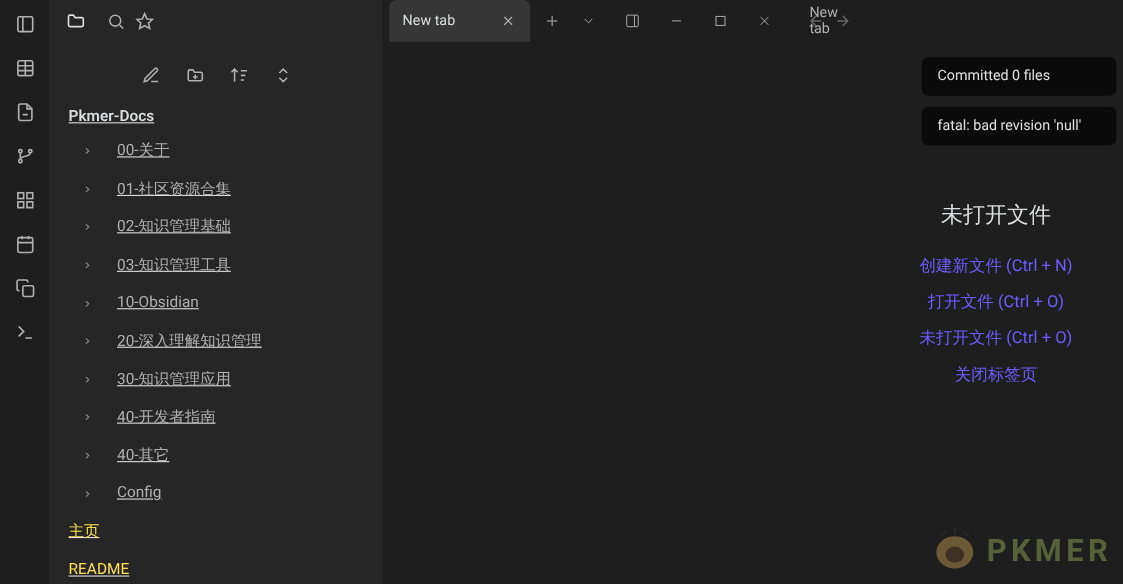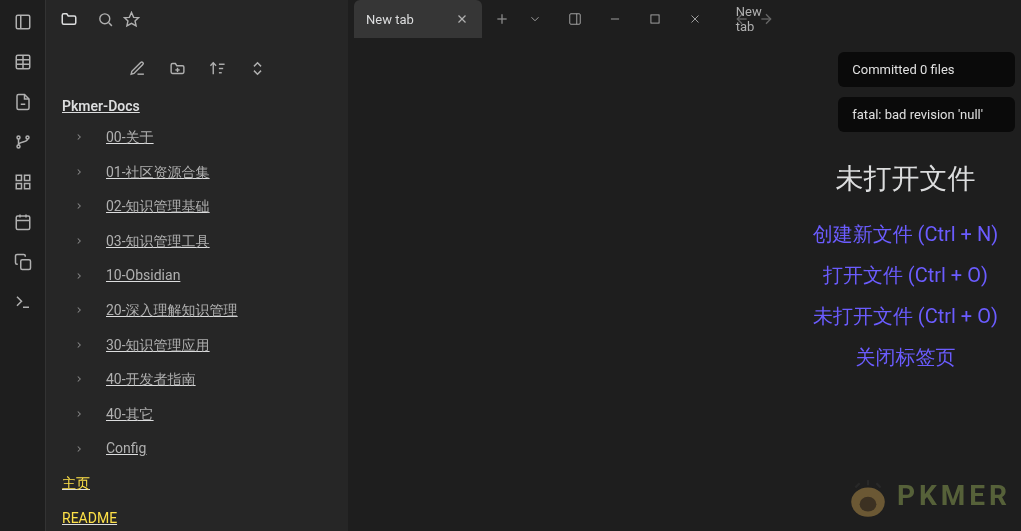--- a/index.html
+++ b/index.html
@@ -27,25 +27,25 @@
 .tab-add { width: 28px; height: 28px; display: flex; align-items: center; justify-content: center; color: #888; cursor: pointer; margin-left: 6px; }
 .tab-add svg { width: 16px; height: 16px; stroke: currentColor; fill: none; stroke-width: 2; }
 .win-controls { margin-left: auto; display: flex; align-items: center; gap: 2px; padding-right: 4px;}
 .win-btn { width: 38px; height: 30px; display: flex; align-items: center; justify-content: center; color: #b0b0b0; cursor: pointer; }
 .win-btn svg { width: 14px; height: 14px; stroke: currentColor; fill: none; stroke-width: 1.5; }
 .subheader { height: 38px; display: flex; align-items: center; padding: 0 12px; background: #1e1e1e; position: relative; }
 .nav-arrow { width: 24px; height: 24px; display: flex; align-items: center; justify-content: center; color: #666; cursor: pointer; }
 .nav-arrow svg { width: 16px; height: 16px; stroke: currentColor; fill: none; stroke-width: 2; }
 .subheader-title { position: absolute; left: 50%; transform: translateX(-50%); color: #b0b0b0; font-size: 13px; }
 .empty-state { flex: 1; display: flex; flex-direction: column; align-items: center; justify-content: center; gap: 14px; }
-.empty-title { font-size: 28px; color: #dcddde; font-weight: 500; margin-bottom: 9px;}
-.empty-link { color: #6b5cff; font-size: 20px; cursor: pointer; }
+.empty-title { font-size: 20px; color: #dcddde; font-weight: 500; margin-bottom: 9px;}
+.empty-link { color: #6b5cff; font-size: 15px; cursor: pointer; }
 .toasts { position: absolute; top: 40px; right: 6px; display: flex; flex-direction: column; gap: 10px; z-index: 100; margin-top: 12px; }
 .toast { background: #0a0a0a; color: #e0e0e0; padding: 10px 32px 10px 14px; border-radius: 6px; font-size: 13px; min-width: 150px; }
-.logo { position: absolute; bottom: 10px; right: 10px; display: flex; align-items: flex-start; gap: 8px; opacity: 0.5; }
+.logo { position: absolute; bottom: 10px; right: 10px; display: flex; align-items: center; gap: 8px; opacity: 0.5; }
 .logo-wordmark { font-size: 28px; font-weight: 700; letter-spacing: 4px; color: #8fa355; }
 .logo-avo { width: 42px; height: 42px; position: relative; display: flex; align-items: center; justify-content: center;}
 .accent { width: 46px; height: 38px; display: flex; align-items: center; justify-content: center; }
 .accent svg { width: 18px; height: 18px; stroke: #dcddde; fill: none; stroke-width: 2; }
 </style>
 </head>
 <body>
 
 <div class="app">
   <div class="ribbon">

